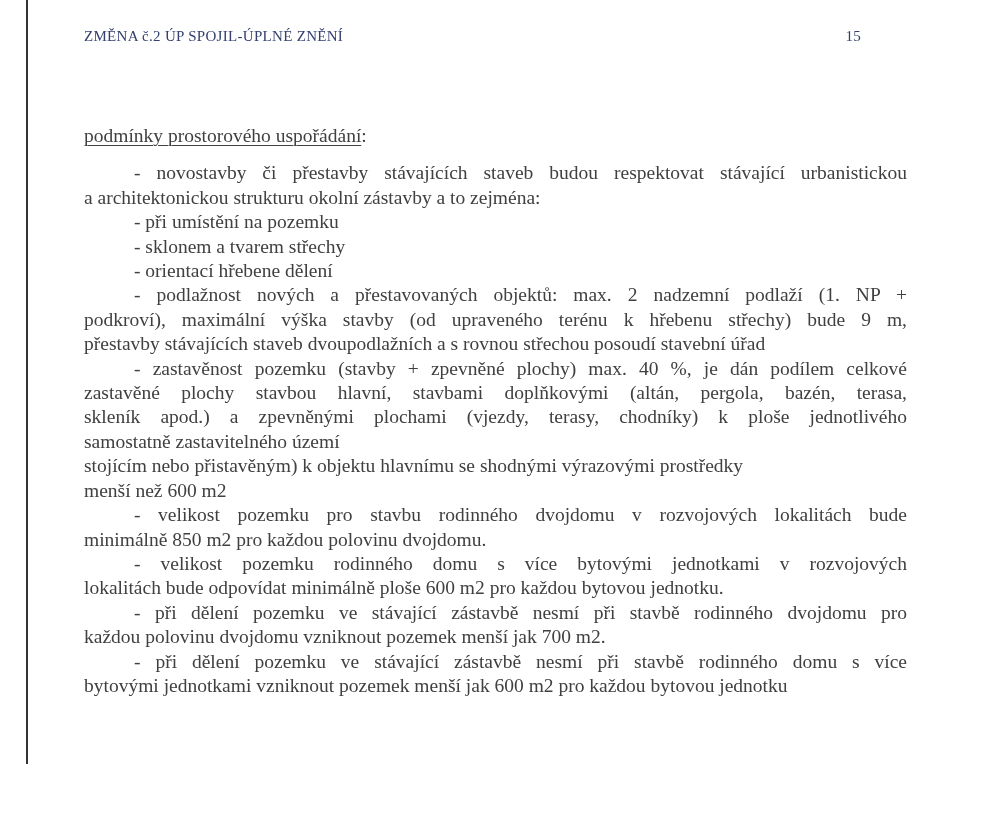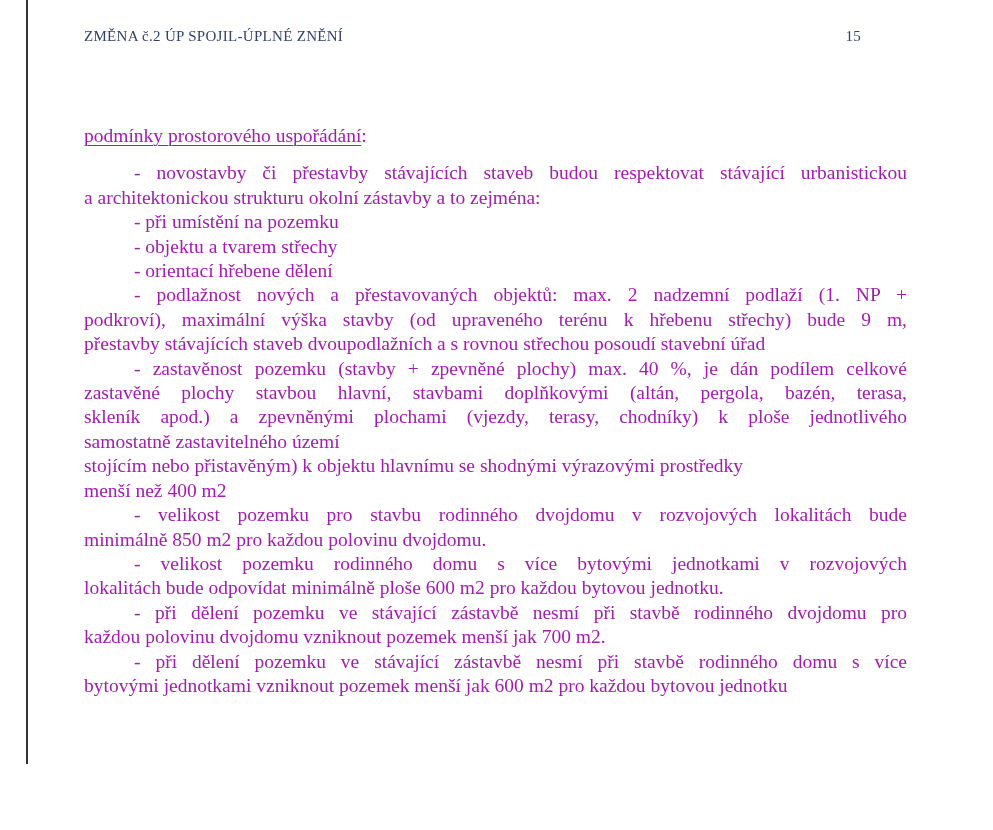--- a/index.html
+++ b/index.html
@@ -30,21 +30,21 @@
     color: #35406f;
     font-size: 15px;
     line-height: 18px;
     letter-spacing: 0.3px;
   }
   .content {
     position: absolute;
     left: 84px;
     top: 124px;
     width: 823px;
-    color: #a21caf;
+    color: #404040;
     font-size: 19.5px;
     line-height: 24.4px;
     hyphens: none;
   }
   .heading { margin-bottom: 13px; }
   .heading .u {
     text-decoration: underline;
     text-underline-offset: 3px;
     text-decoration-thickness: 1px;
   }
@@ -63,31 +63,31 @@
     <span>ZMĚNA č.2 ÚP SPOJIL-ÚPLNÉ ZNĚNÍ</span>
     <span>15</span>
   </div>
 
   <div class="content">
     <div class="heading"><span class="u">podmínky prostorového uspořádání</span><span>:</span></div>
 
     <div class="ln ind str">- novostavby či přestavby stávajících staveb budou respektovat stávající urbanistickou</div>
     <div class="ln">a architektonickou strukturu okolní zástavby a to zejména:</div>
     <div class="ln ind">- při umístění na pozemku</div>
-    <div class="ln ind">- objektu a tvarem střechy</div>
+    <div class="ln ind">- sklonem a tvarem střechy</div>
     <div class="ln ind">- orientací hřebene dělení</div>
     <div class="ln ind str">- podlažnost nových a přestavovaných objektů: max. 2 nadzemní podlaží (1. NP +</div>
     <div class="ln str">podkroví), maximální výška stavby (od upraveného terénu k hřebenu střechy) bude 9 m,</div>
     <div class="ln">přestavby stávajících staveb dvoupodlažních a s rovnou střechou posoudí stavební úřad</div>
     <div class="ln ind str">- zastavěnost pozemku (stavby + zpevněné plochy) max. 40 %, je dán podílem celkové</div>
     <div class="ln str">zastavěné plochy stavbou hlavní, stavbami doplňkovými (altán, pergola, bazén, terasa,</div>
     <div class="ln str">skleník apod.) a zpevněnými plochami (vjezdy, terasy, chodníky) k ploše jednotlivého</div>
     <div class="ln">samostatně zastavitelného území</div>
     <div class="ln">stojícím nebo přistavěným) k objektu hlavnímu se shodnými výrazovými prostředky</div>
-    <div class="ln">menší než 400 m2</div>
+    <div class="ln">menší než 600 m2</div>
     <div class="ln ind str">- velikost pozemku pro stavbu rodinného dvojdomu v rozvojových lokalitách bude</div>
     <div class="ln">minimálně 850 m2 pro každou polovinu dvojdomu.</div>
     <div class="ln ind str">- velikost pozemku rodinného domu s více bytovými jednotkami v rozvojových</div>
     <div class="ln">lokalitách bude odpovídat minimálně ploše 600 m2 pro každou bytovou jednotku.</div>
     <div class="ln ind str">- při dělení pozemku ve stávající zástavbě nesmí při stavbě rodinného dvojdomu pro</div>
     <div class="ln">každou polovinu dvojdomu vzniknout pozemek menší jak 700 m2.</div>
     <div class="ln ind str">- při dělení pozemku ve stávající zástavbě nesmí při stavbě rodinného domu s více</div>
     <div class="ln">bytovými jednotkami vzniknout pozemek menší jak 600 m2 pro každou bytovou jednotku</div>
   </div>
 

